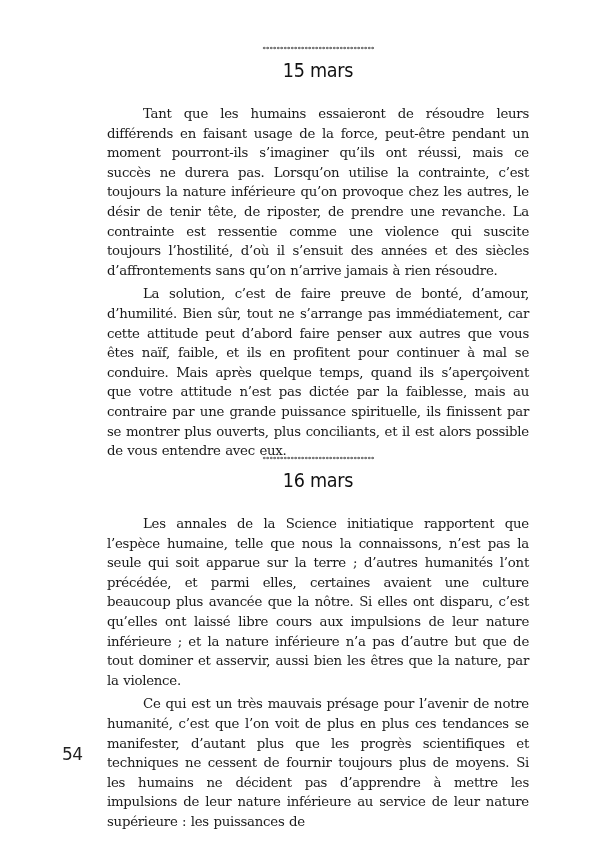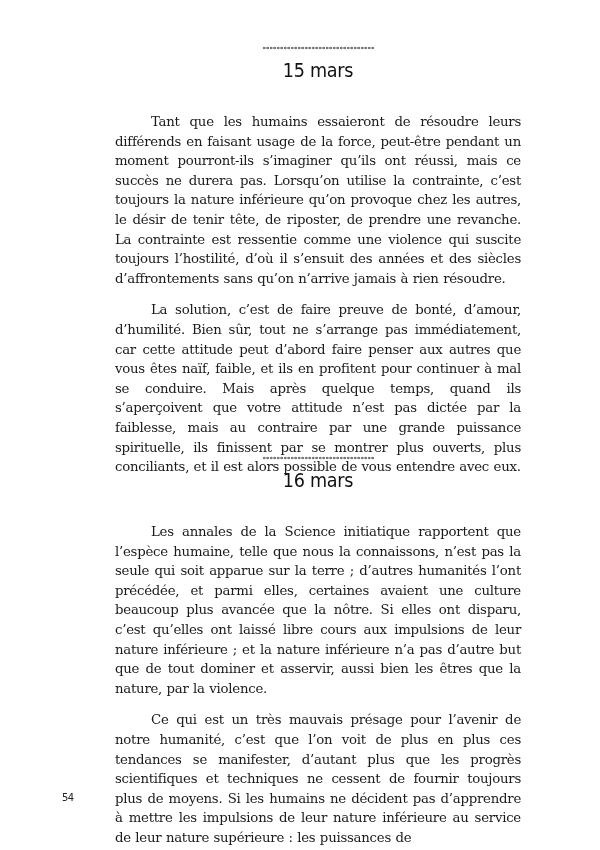--- a/index.html
+++ b/index.html
@@ -11,26 +11,26 @@
       background-image: radial-gradient(circle at 2px 2px, #7a7a7a 1.2px, transparent 1.6px);
       background-size: 3.5px 4px; background-repeat: repeat-x;
     }
     .date-heading {
       text-align: center; font-family: "DejaVu Sans", sans-serif; font-weight: 500;
       font-size: 20px; letter-spacing: -0.3px; margin: 8px 0 0 0; color: #111;
       transform: scaleX(0.88); transform-origin: center;
     }
     .para {
       font-family: "DejaVu Serif", serif; font-size: 13.3px; line-height: 19.6px;
-      text-align: justify; margin: 12px; text-indent: 36px; color: #1a1a1a;
+      text-align: justify; margin: 4px; text-indent: 36px; color: #1a1a1a;
       letter-spacing: -0.25px; word-spacing: 0.5px;
     }
     .page-number {
-      position: absolute; left: 62px; top: 792px; font-family: "DejaVu Sans", sans-serif;
-      font-size: 10px; color: #222; letter-spacing: -0.5px;
+      position: absolute; left: 62px; top: 744px; font-family: "DejaVu Sans", sans-serif;
+      font-size: 17px; color: #222; letter-spacing: -0.5px;
     }
   </style>
 </head>
 <body>
 
 <div class="page">
 
   <div class="section" style="top:46px;">
     <span class="divider"></span>
     <h2 class="date-heading">15 mars</h2>

